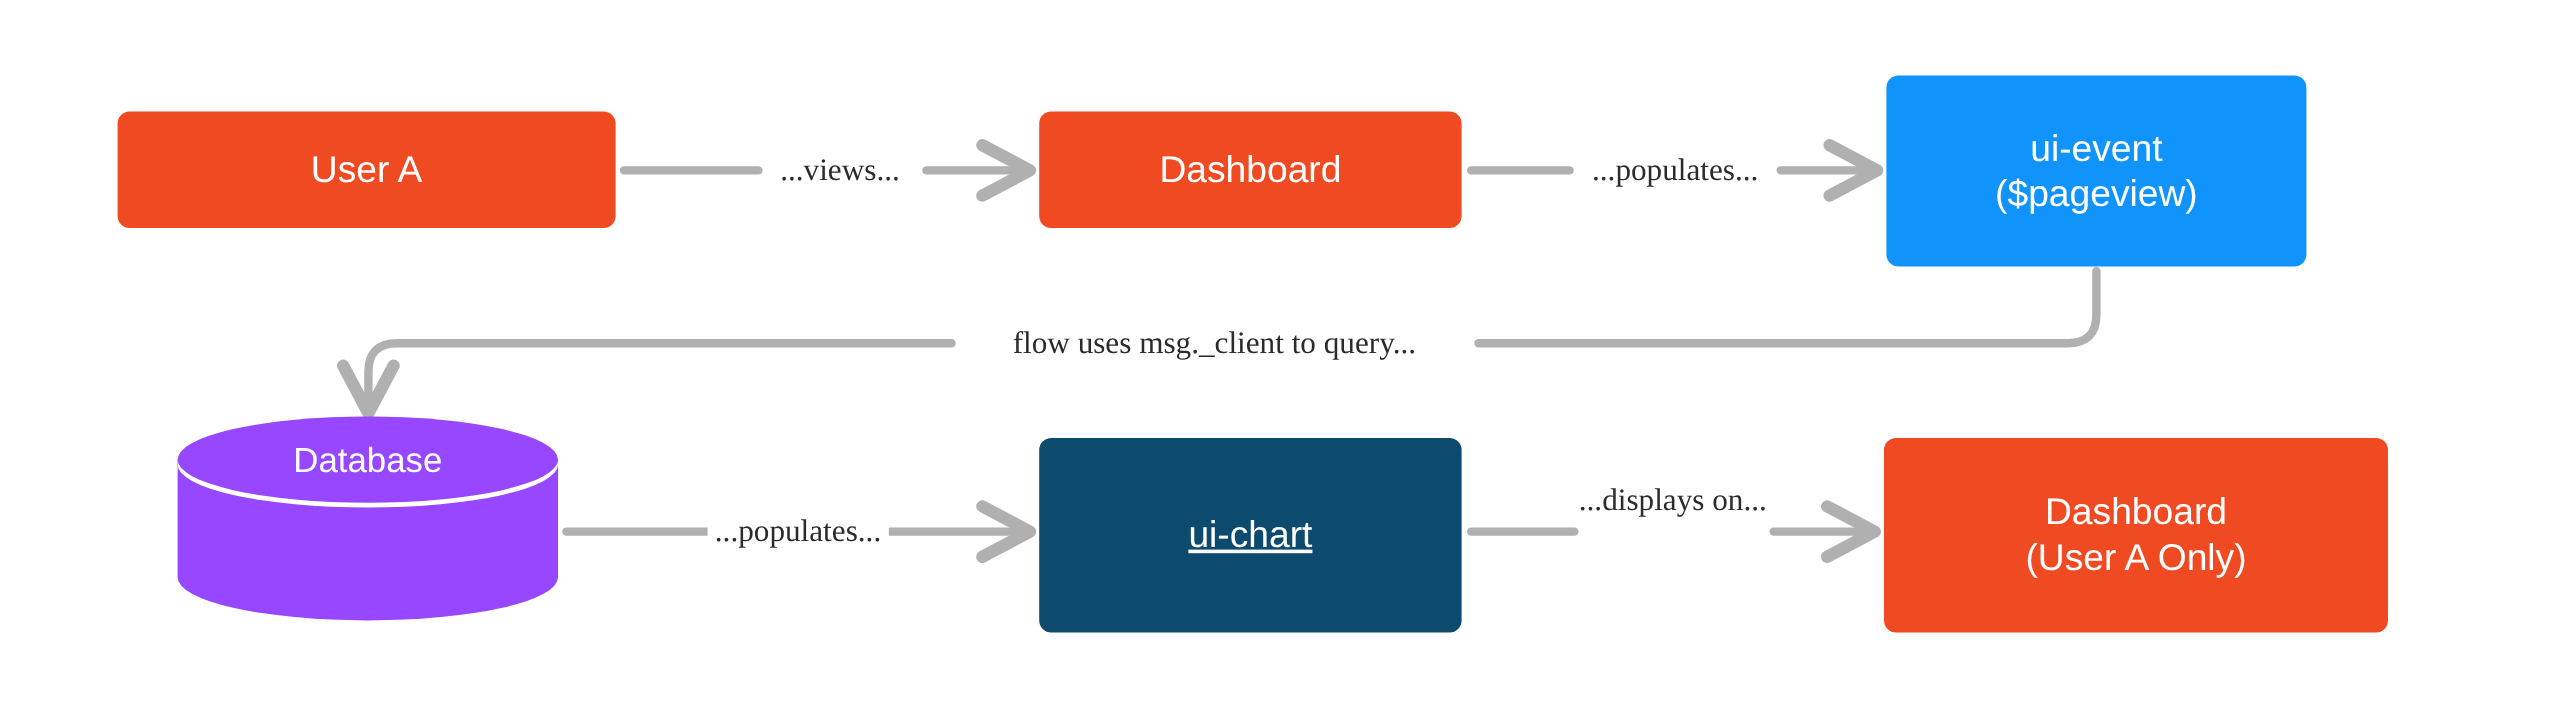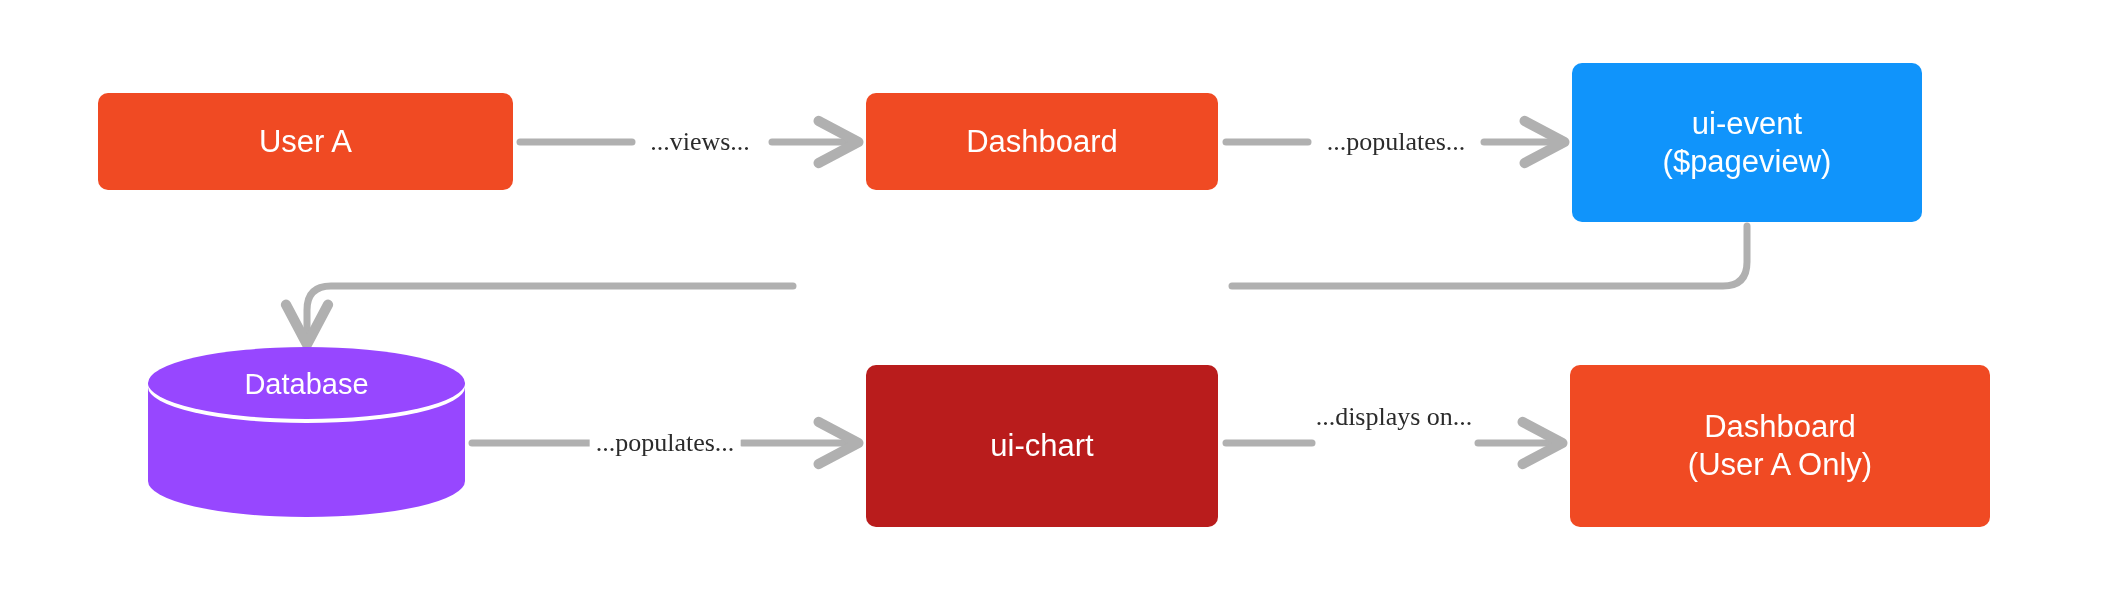--- a/index.html
+++ b/index.html
@@ -57,22 +57,23 @@
     background: #f04a23;
     font-size: 31px;
   }
   #node-ui-event {
     left: 1572px; top: 63px; width: 350px; height: 159px;
     background: #1094fb;
     font-size: 31px;
   }
   #node-ui-chart {
     left: 866px; top: 365px; width: 352px; height: 162px;
-    background: #b91c1c;
-    font-size: 31px;
+    background: #0c4a6e;
+    font-size: 31px;
+    text-decoration: underline;
   }
   #node-dashboard-bottom {
     left: 1570px; top: 365px; width: 420px; height: 162px;
     background: #f04a23;
     font-size: 31px;
   }
 
   
   #node-database {
     left: 148px; top: 347px; width: 317px; height: 170px;
@@ -162,20 +163,21 @@
     <g>
       <line x1="1226" y1="443" x2="1312" y2="443" stroke="#b0b0b0" stroke-width="7" stroke-linecap="round"></line>
       <line x1="1478" y1="443" x2="1560" y2="443" stroke="#b0b0b0" stroke-width="7" stroke-linecap="round" marker-end="url(#arrowhead)"></line>
     </g>
   </svg>
 
   <span class="edge-label" id="lbl-views">...views...</span>
 
   <span class="edge-label" id="lbl-triggers">...populates...</span>
 
+  <span class="edge-label" id="lbl-flow-query">flow uses msg._client to query...</span>
 
   <span class="edge-label" id="lbl-populates">...populates...</span>
 
   <span class="edge-label" id="lbl-displays">...displays on...</span>
 
   <div class="node box" id="node-user-a">
     <span class="node-label">User A</span>
   </div>
 
   <div class="node box" id="node-dashboard-top">

